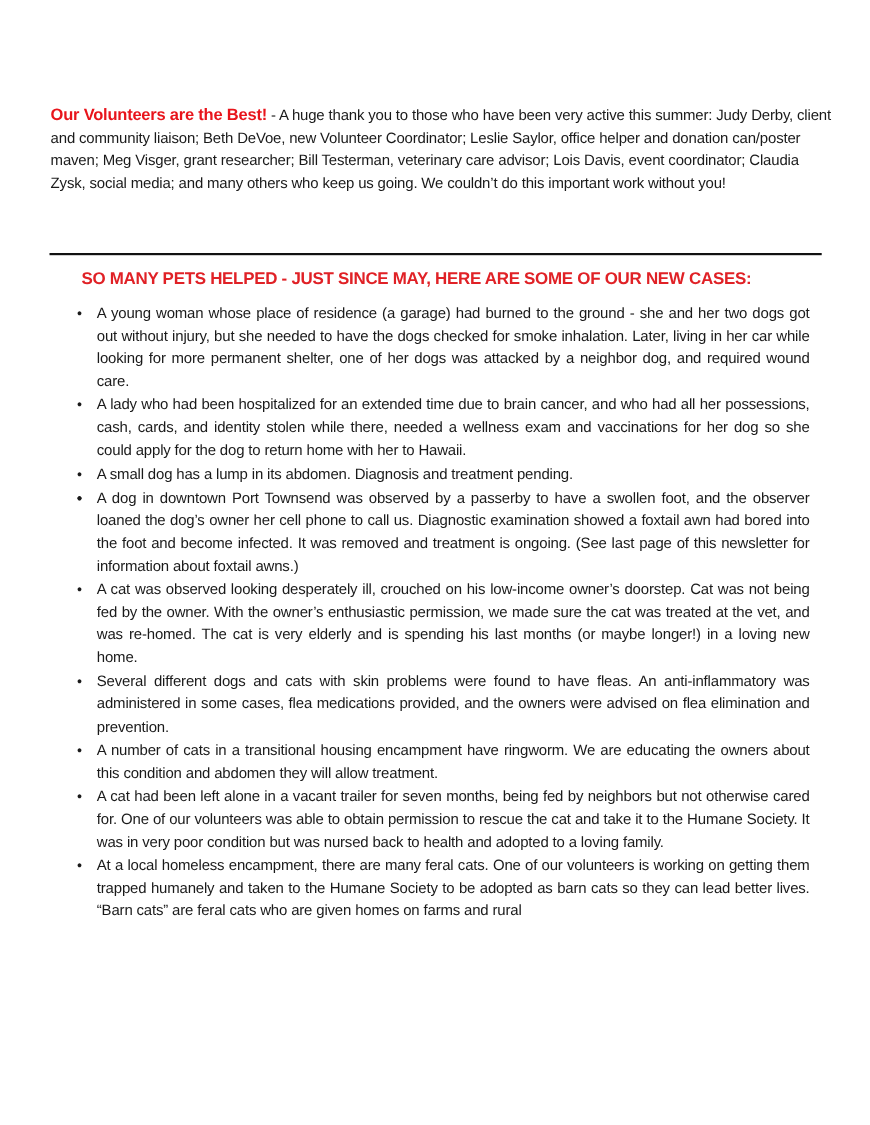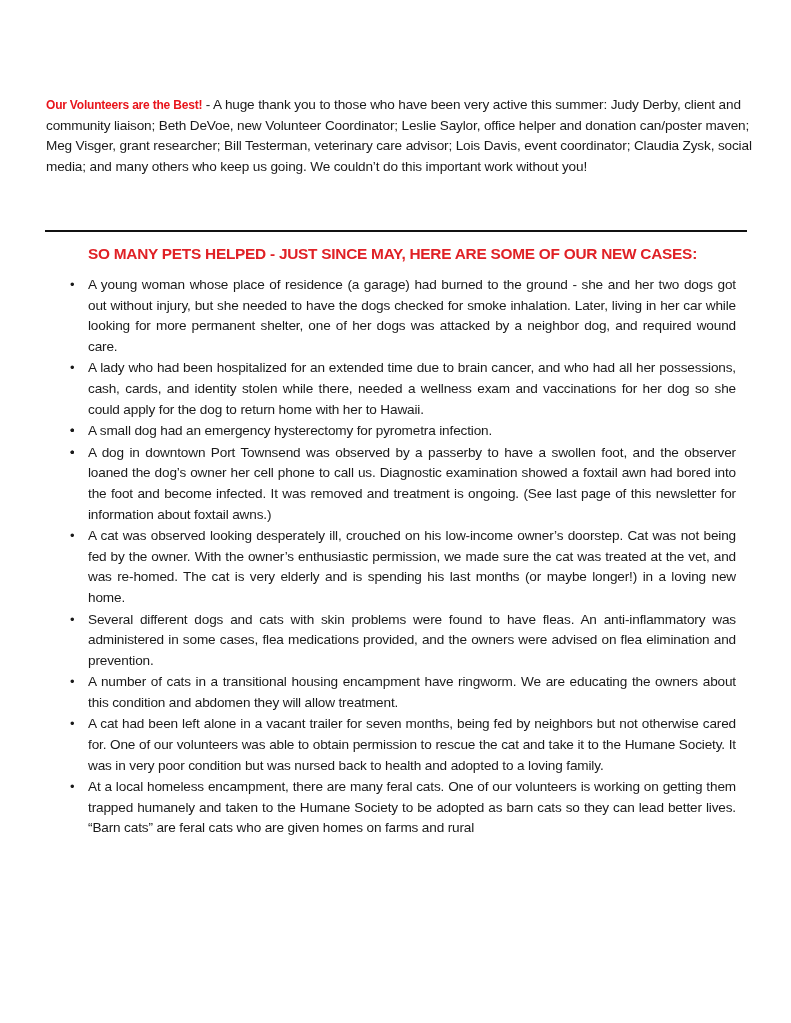--- a/index.html
+++ b/index.html
@@ -26,34 +26,34 @@
       left: 46px;
       top: 95px;
       width: 712px;
       font-size: 13.6px;
       line-height: 20.6px;
       letter-spacing: -0.15px;
     }
     .volunteers .heading {
       color: #e8141b;
       font-weight: bold;
-      font-size: 12px;
+      font-size: 15px;
       letter-spacing: -0.2px;
     }
     .divider {
       position: absolute;
       left: 45px;
       top: 230px;
       width: 702px;
       height: 0;
       border-top: 2.4px solid #111111;
     }
     .cases-heading {
       position: absolute;
-      left: 88px;
+      left: 74px;
       top: 245px;
       font-size: 15.4px;
       font-weight: bold;
       color: #e02126;
       letter-spacing: -0.25px;
       white-space: nowrap;
     }
     .cases-list {
       position: absolute;
       left: 60px;
@@ -88,22 +88,22 @@
     <span class="heading">Our Volunteers are the Best!</span><span> - A huge thank you to those who have been very active this summer: Judy Derby, client and community liaison; Beth DeVoe, new Volunteer Coordinator; Leslie Saylor, office helper and donation can/poster maven; Meg Visger, grant researcher;  Bill Testerman, veterinary care advisor;  Lois Davis, event coordinator; Claudia Zysk, social media;  and many others who keep us going. We couldn’t do this important work without you!</span>
   </p>
 
   <div class="divider"></div>
 
   <div class="cases-heading">SO MANY PETS HELPED  -  JUST SINCE MAY, HERE ARE SOME OF OUR NEW CASES:</div>
 
   <ul class="cases-list">
     <li><span class="bullet">•</span><span>A young woman whose place of residence (a garage) had burned to the ground  -  she and her two dogs got out without injury, but she needed to have the dogs checked for smoke inhalation. Later, living in her car while looking for more permanent shelter, one of her dogs was attacked by a neighbor dog, and required wound care.</span></li>
     <li><span class="bullet">•</span><span>A lady who had been hospitalized for an extended time due to brain cancer, and who had all her possessions, cash, cards, and identity stolen while there, needed a wellness exam and vaccinations for her dog so she could apply for the dog to return home with her to Hawaii.</span></li>
+    <li><span class="bullet">•</span><span>A small dog has a lump in its abdomen. Diagnosis and treatment pending.</span></li>
     <li><span class="bullet">•</span></li>
-    <li><span class="bullet">•</span><span>A small dog had an emergency hysterectomy for pyrometra infection.</span></li>
     <li><span class="bullet">•</span></li>
     <li><span class="bullet">•</span><span>A dog in downtown Port Townsend was observed by a passerby to have a swollen foot, and the observer loaned the dog’s owner her cell phone to call us. Diagnostic examination showed a foxtail awn had bored into the foot and become infected. It was removed and treatment is ongoing. (See last page of this newsletter for information about foxtail awns.)</span></li>
     <li><span class="bullet">•</span><span>A cat was observed looking desperately ill, crouched on his low-income owner’s doorstep. Cat was not being fed by the owner. With the owner’s enthusiastic permission, we made sure the cat was treated at the vet, and was re-homed. The cat is very elderly and is spending his last months (or maybe longer!) in a loving new home.</span></li>
     <li><span class="bullet">•</span><span>Several different dogs and cats with skin problems were found to have fleas. An anti-inflammatory was administered in some cases, flea medications provided, and the owners were advised on flea elimination and prevention.</span></li>
     <li><span class="bullet">•</span><span>A number of cats in a transitional housing encampment have ringworm. We are educating the owners about this condition and abdomen they will allow treatment.</span></li>
     <li><span class="bullet">•</span><span>A cat had been left alone in a vacant trailer for seven months, being fed by neighbors but not otherwise cared for. One of our volunteers was able to obtain permission to rescue the cat and take it to the Humane Society. It was in very poor condition but was nursed back to health and adopted to a loving family.</span></li>
     <li><span class="bullet">•</span><span>At a local homeless encampment, there are many feral cats. One of our volunteers is working on getting them trapped humanely and taken to the Humane Society to be adopted as barn cats so they can lead better lives. “Barn cats” are feral cats who are given homes on farms and rural</span></li>
   </ul>
 
 </div>

